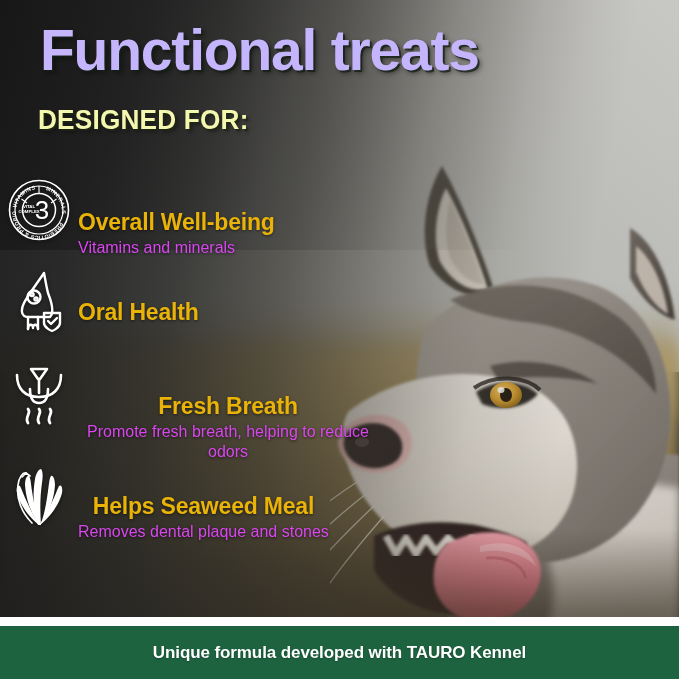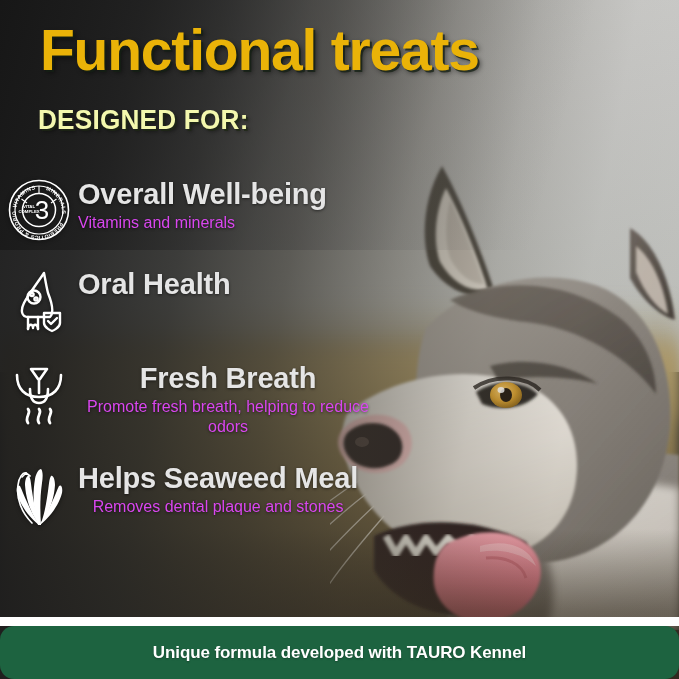--- a/index.html
+++ b/index.html
@@ -72,21 +72,21 @@
 
   
   .dog { position:absolute; left:330px; top:150px; width:349px; height:480px; }
   .dog svg { display:block; width:100%; height:100%; }
 
   
   .headline {
     position:absolute; left:40px; top:22px;
     font-size:57px; line-height:1.0; font-weight:700;
     letter-spacing:-1.2px;
-    color:#eab308;
+    color:#c4b5fd;
     text-shadow:2px 2px 0 rgba(20,32,20,.75), 3px 3px 5px rgba(0,0,0,.45);
     white-space:nowrap;
   }
   .designed {
     position:absolute; left:38px; top:105px;
     font-size:27px; font-weight:700; letter-spacing:.2px;
     color:#f4f8ae;
     text-shadow:2px 2px 0 rgba(30,40,20,.70), 3px 3px 4px rgba(0,0,0,.40);
     white-space:nowrap;
     transform:scaleX(.97); transform-origin:left center;
@@ -97,45 +97,46 @@
   .feature + .feature { margin-top:0;text-align:center; }
 
   .f-icon {
     width:78px; min-width:78px; display:flex; justify-content:center;
     padding-top:4px;
   }
   .f-icon svg { display:block; filter:drop-shadow(0 1px 2px rgba(0,0,0,.55)); }
 
   .f-text { padding-top:2px; }
   .f-title {
-    font-size:29px; font-weight:700; color:#e5e5e5; line-height:1.18;
+    font-size:23px; font-weight:700; color:#eab308; line-height:1.18;
     letter-spacing:-.2px;
     text-shadow:0 1px 3px rgba(0,0,0,.55);
     white-space:nowrap;
+    margin-top:32px;
   }
   .f-sub {
     font-size:16px; font-weight:400; color:#d946ef; line-height:1.24;
     margin-top:2px; max-width:300px;
     text-shadow:0 1px 3px rgba(0,0,0,.60);
   }
 
   .f-row-1 { height:90px; }
   .f-row-2 { height:94px; }
   .f-row-3 { height:100px; }
   .f-row-4 { height:90px; }
 
   
   .banner-gap {
     position:absolute; left:0; top:617px; width:679px; height:9px;
     background:#ffffff;
   }
   .banner {
     position:absolute; left:0; top:626px; width:679px; height:53px;
     background:#1d6340;
-    display:flex; align-items:center; justify-content:center;border-radius:14px;
+    display:flex; align-items:center; justify-content:center;
   }
   .banner-text {
     color:#ffffff; font-size:17px; font-weight:700; letter-spacing:-.1px;
     text-shadow:0 1px 2px rgba(0,0,0,.30);
   }
 </style>
 </head>
 <body>
 
 <div class="poster">

